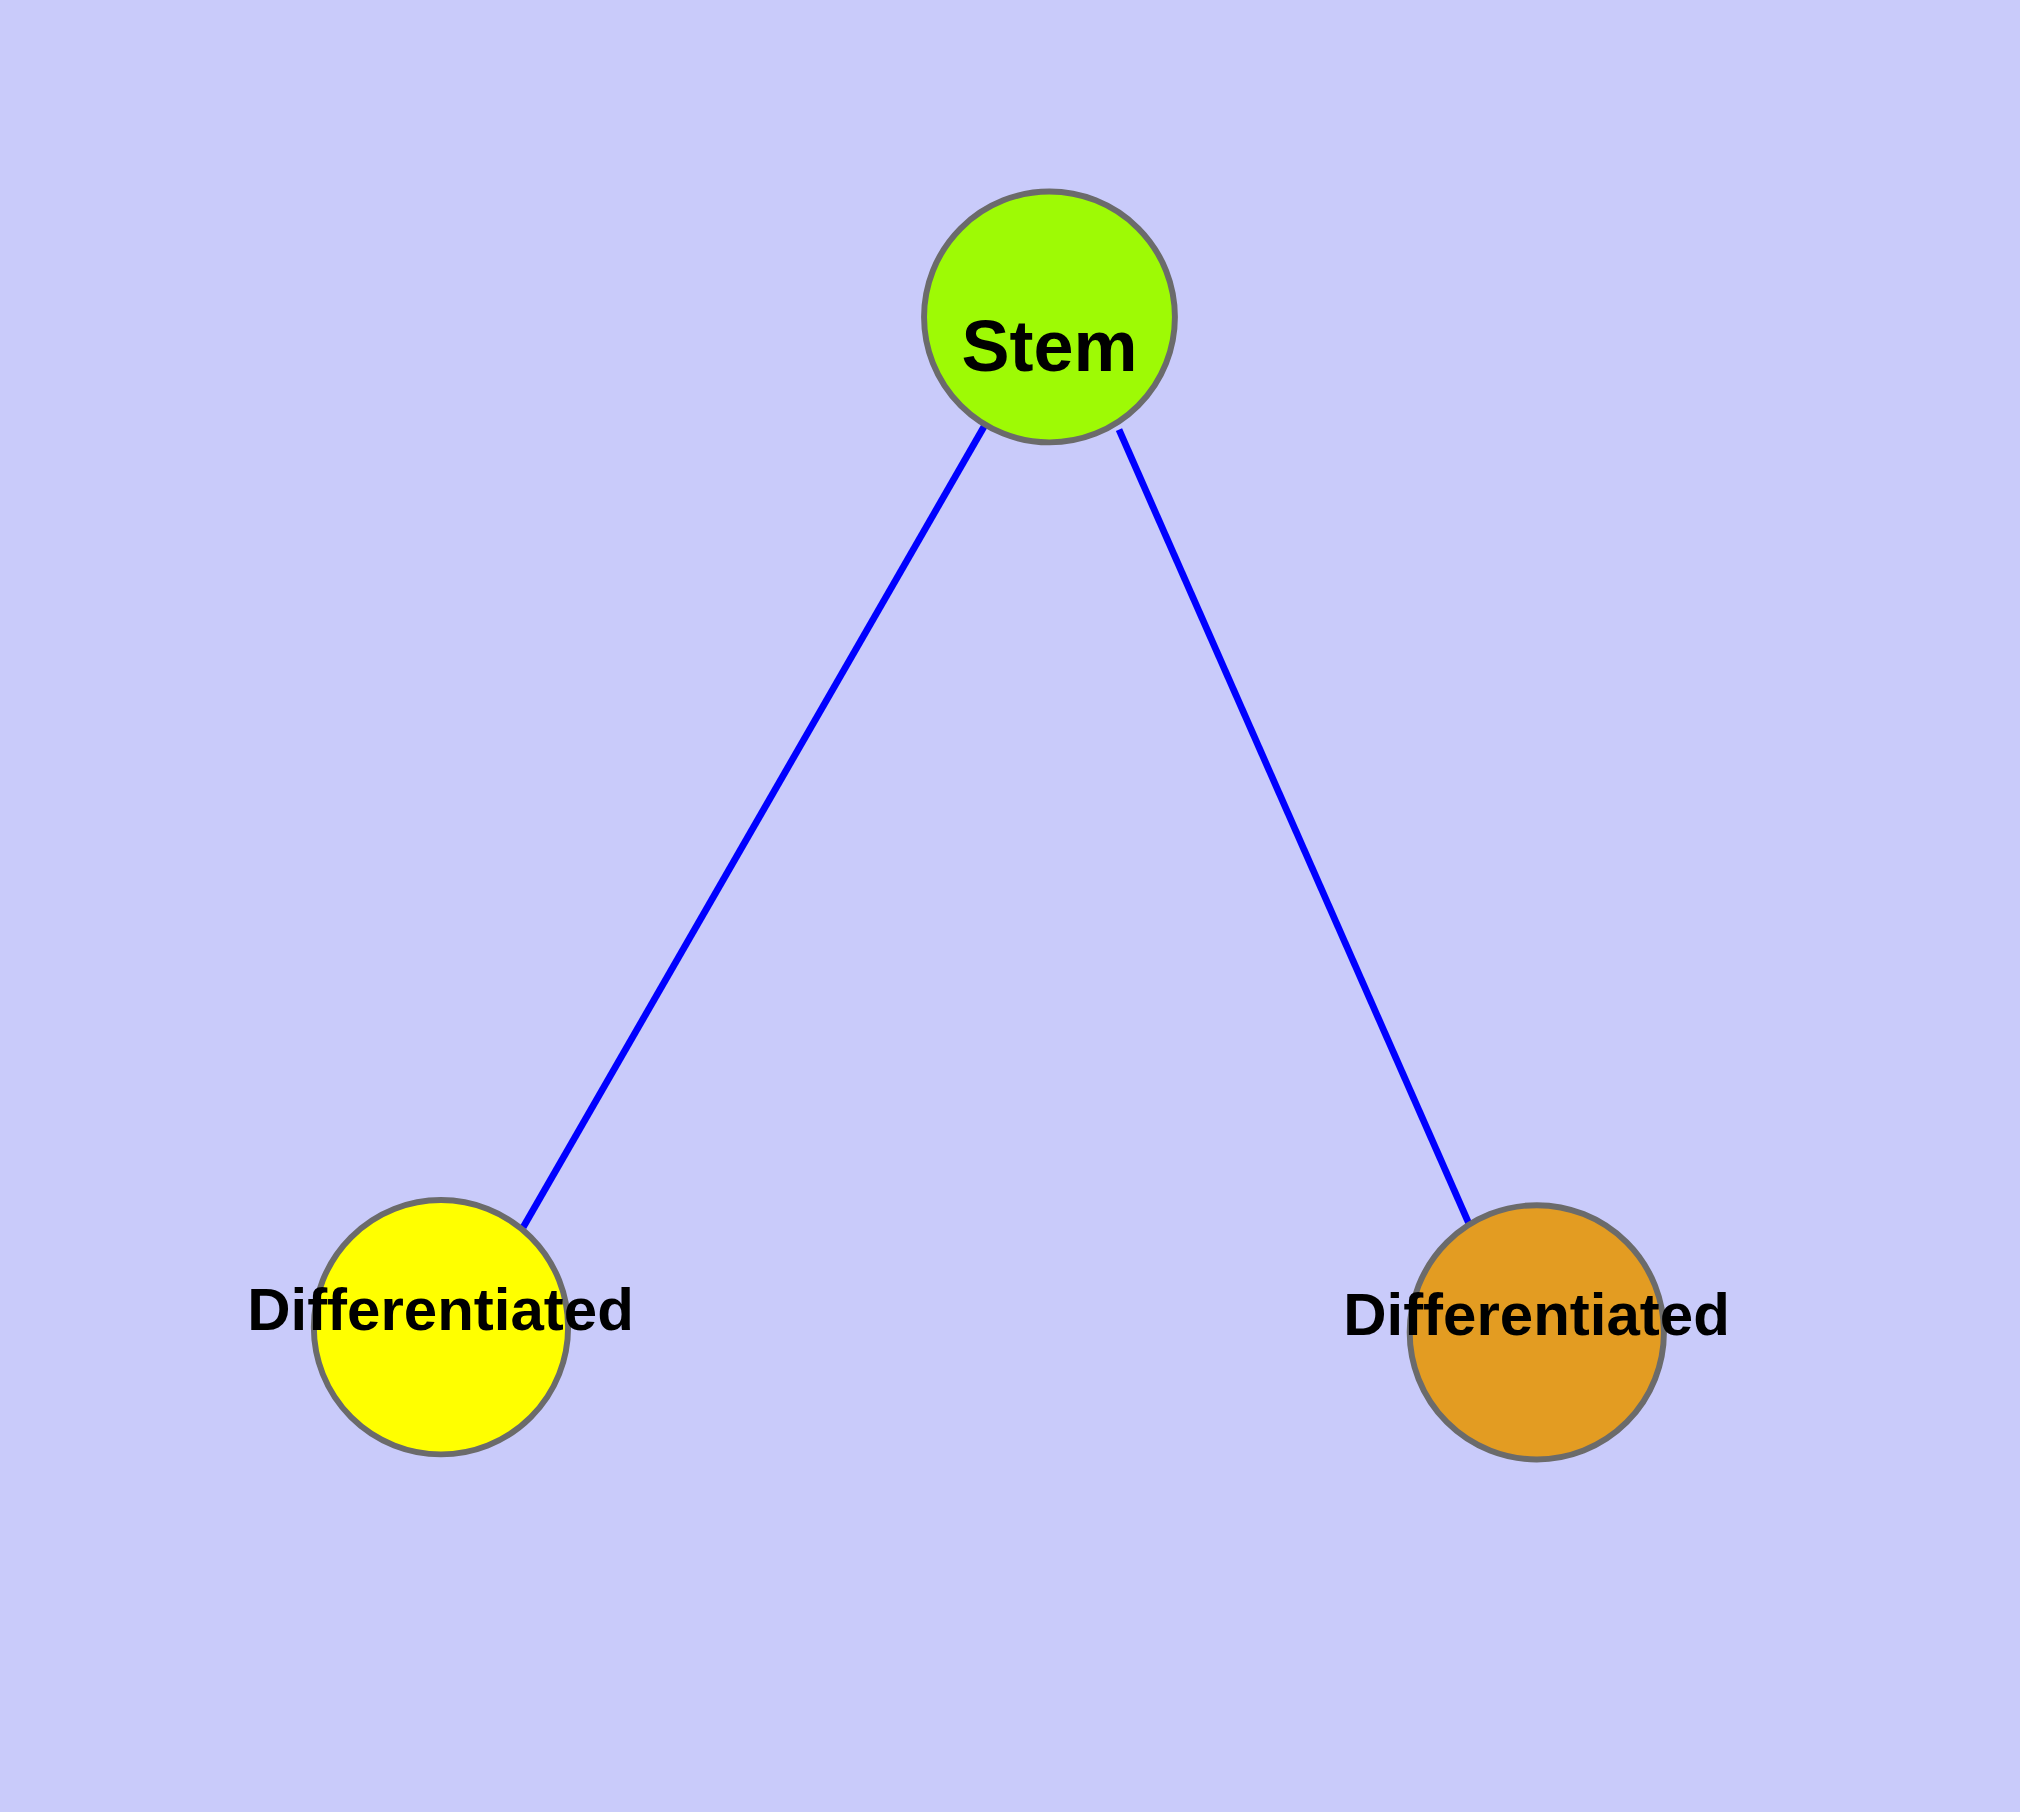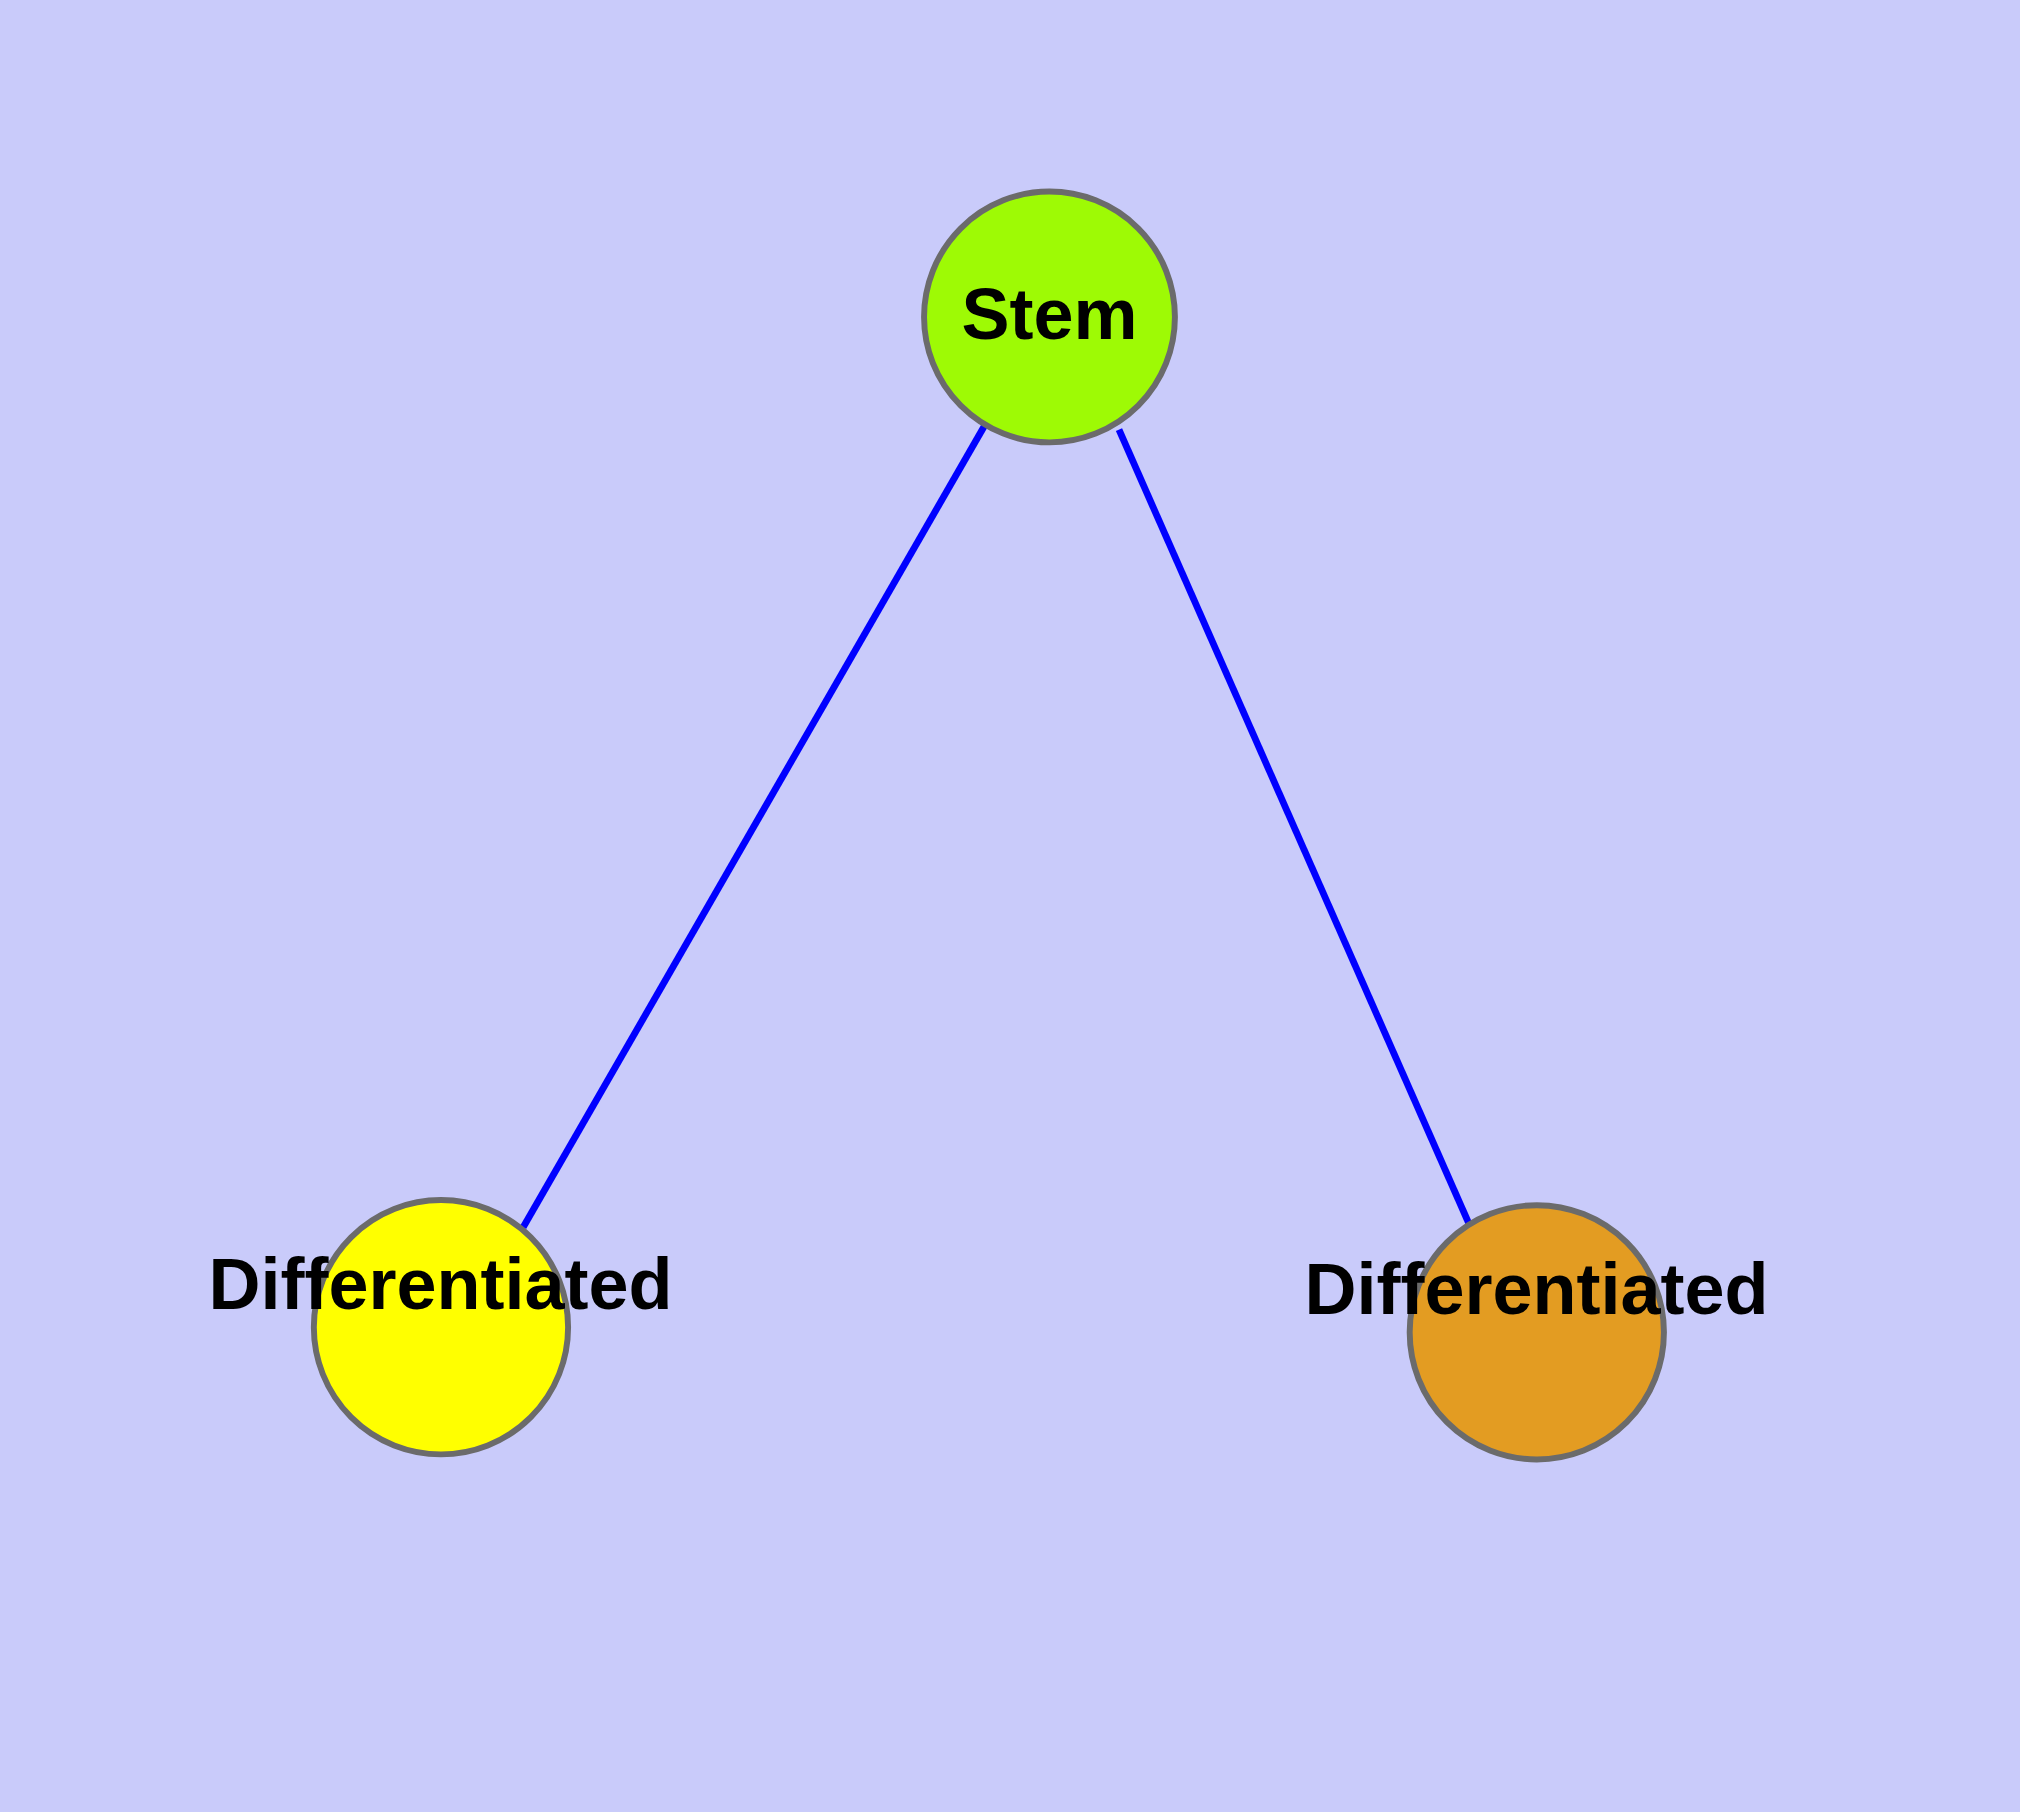--- a/index.html
+++ b/index.html
@@ -25,27 +25,28 @@
   .node-label {
     position: absolute;
     text-align: center;
     font-family: "Liberation Sans", sans-serif;
     font-weight: bold;
     color: #000000;
     line-height: 1.08;
     white-space: nowrap;
     pointer-events: none;
     z-index: 5;
+    margin-top: 32px;
   }
   .label-root {
     font-size: 72px;
     width: 509px;
   }
   .label-leaf {
-    font-size: 72px;
+    font-size: 60px;
     width: 763px;
   }
 </style>
 </head>
 <body>
 
 <div id="canvas">
 
   <svg id="graph-svg" viewBox="0 0 2384 2138">
     <g>

